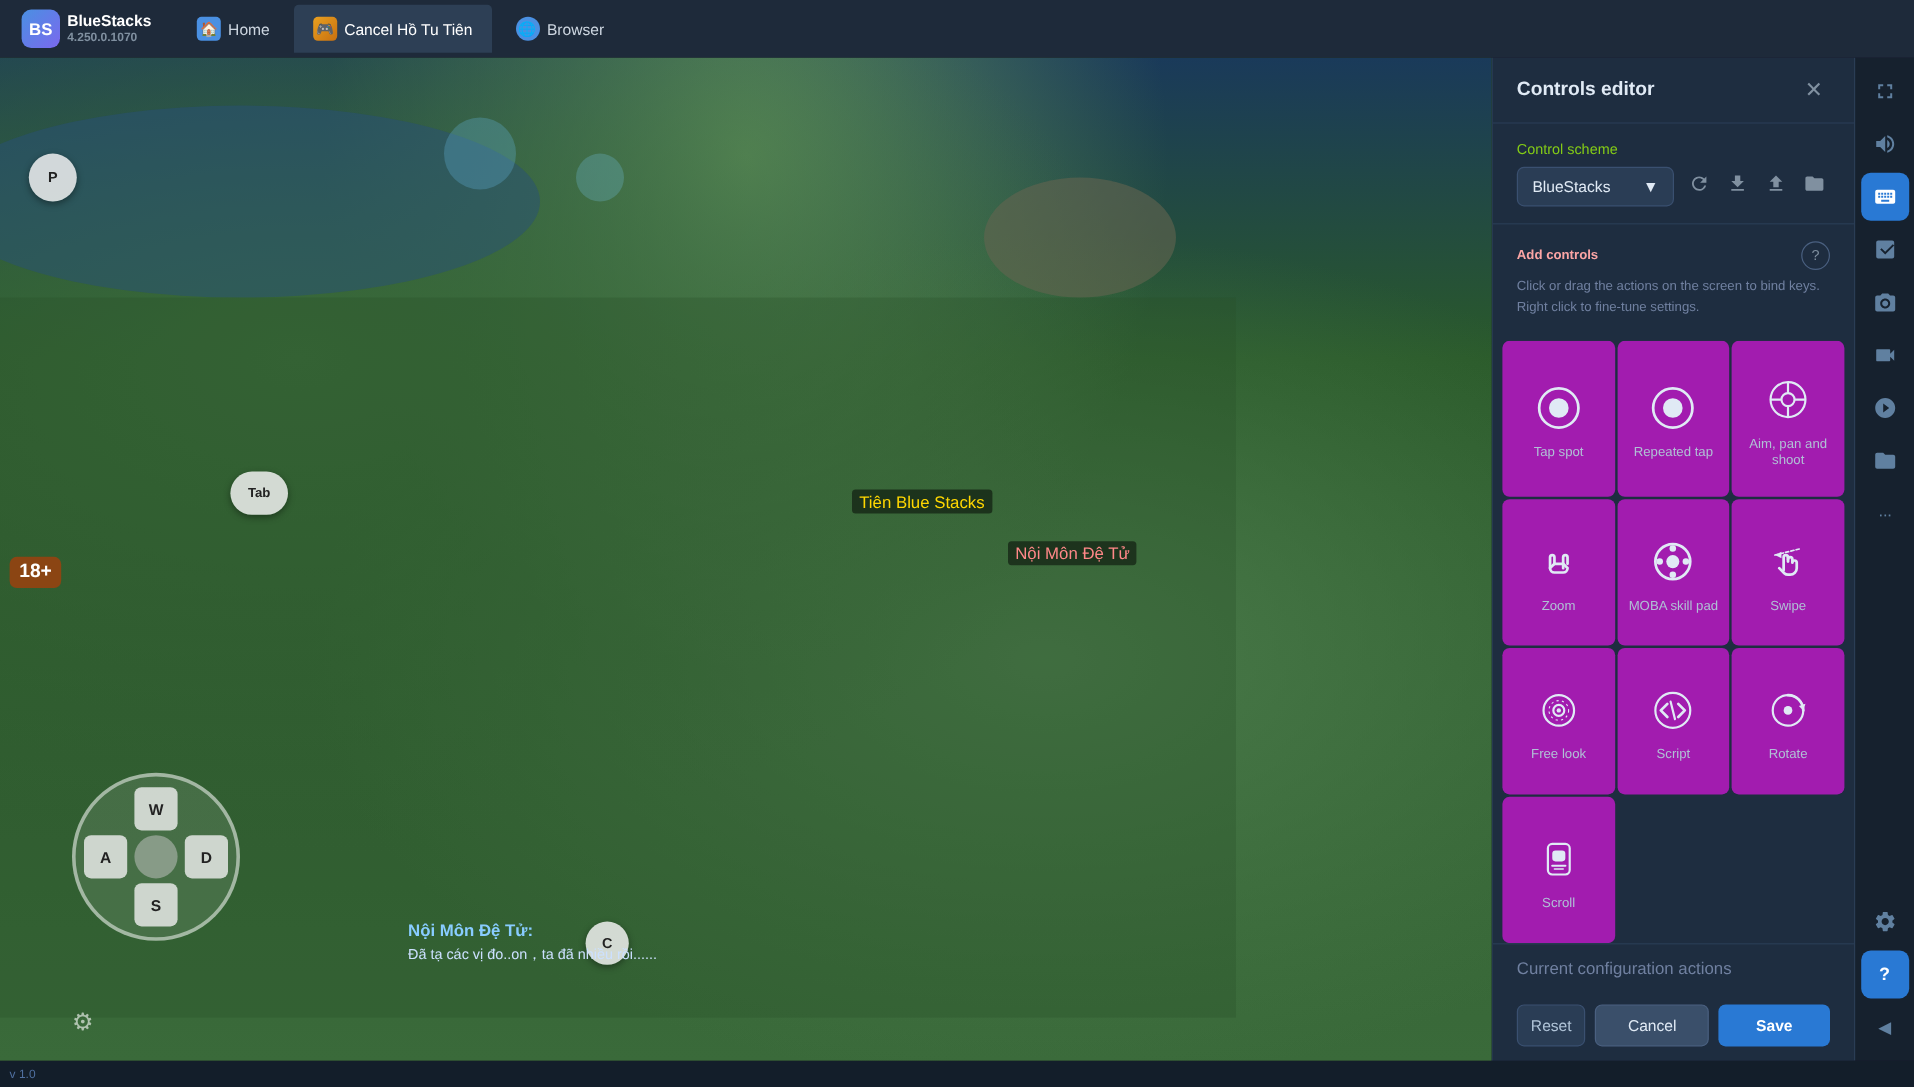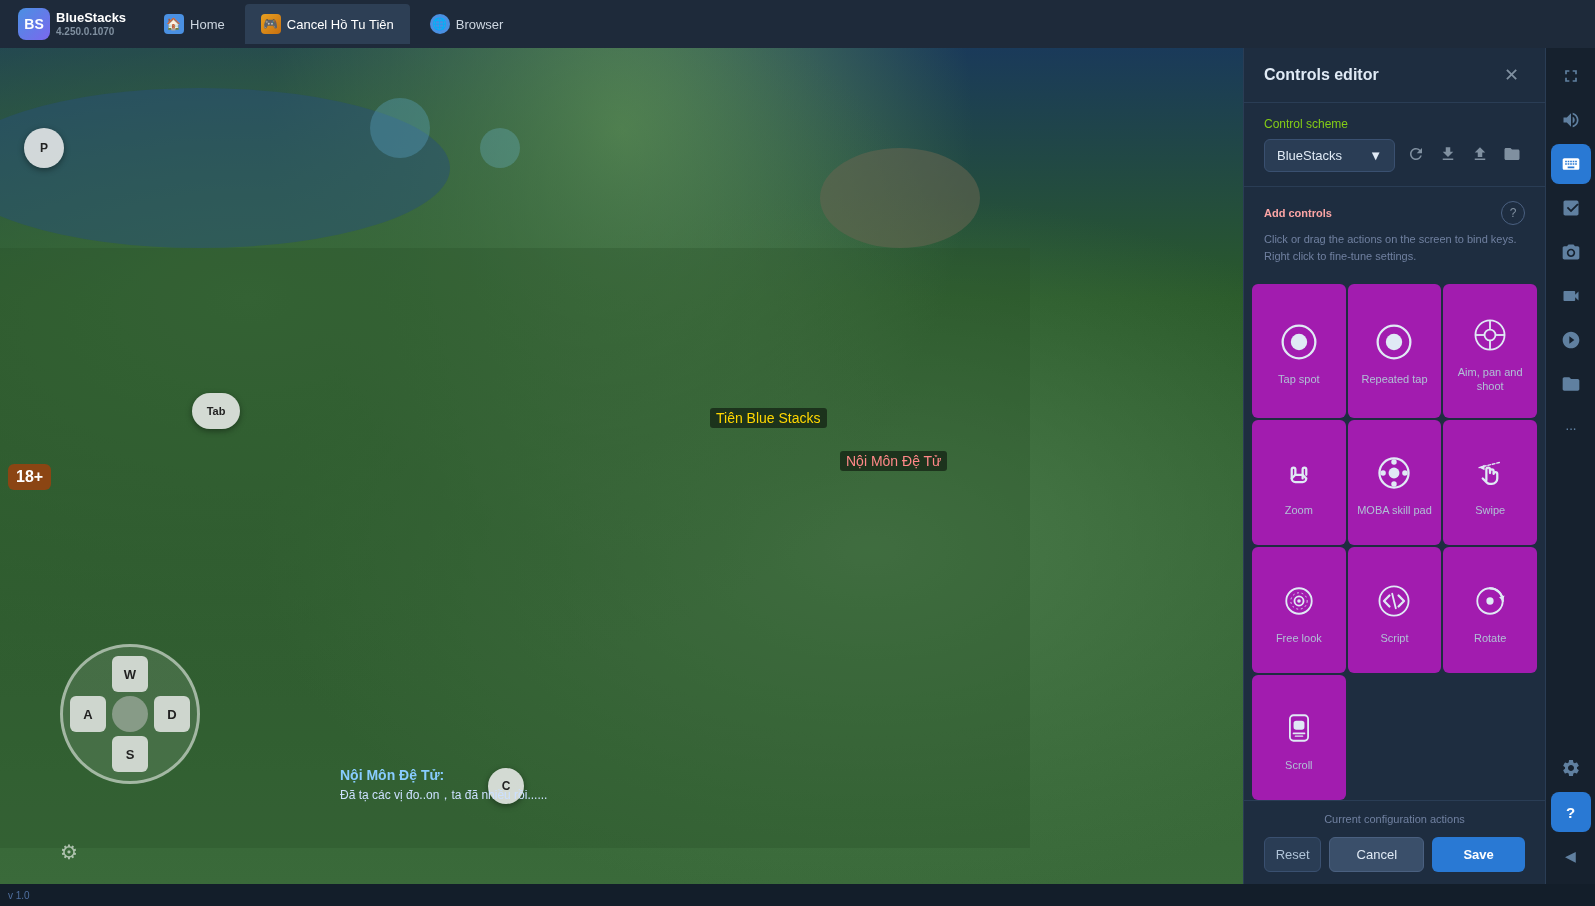--- a/index.html
+++ b/index.html
@@ -355,23 +355,23 @@
     .ctrl-svg { width: 40px; height: 40px; }
 
     
     .panel-footer {
       padding: 12px 20px;
       border-top: 1px solid #2a3d55;
       background: #1e2d40;
     }
     .footer-label {
       color: #7080a0;
-      font-size: 11px;
-      margin-bottom: 12px;
-      text-align: center;
+      font-size: 14px;
+      margin-bottom: 22px;
+      text-align: left;
     }
     .footer-buttons {
       display: flex;
       gap: 8px;
     }
     .btn-reset {
       flex: 1;
       padding: 9px;
       background: #2a3d55;
       border: 1px solid #3a5070;

